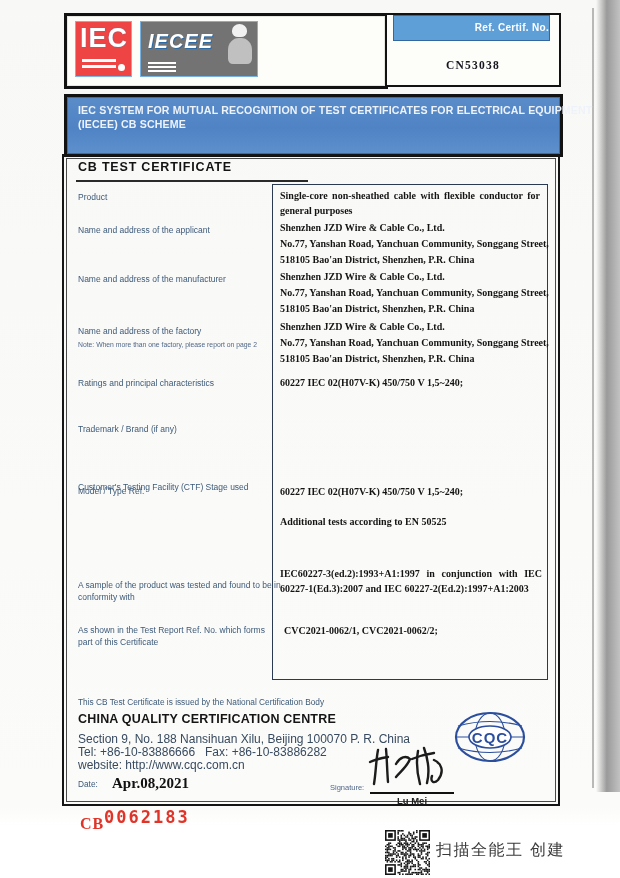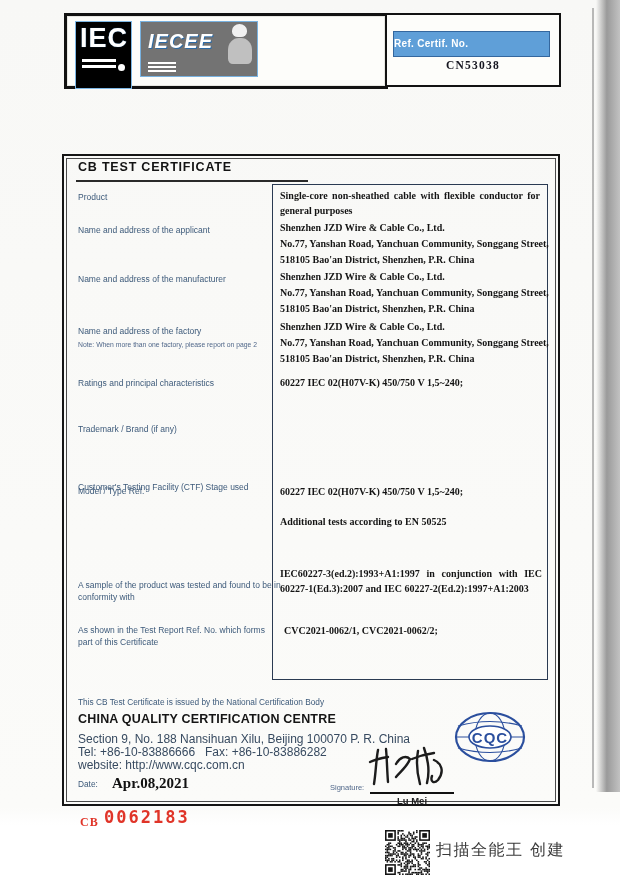--- a/index.html
+++ b/index.html
@@ -7,34 +7,34 @@
        font-family:"Liberation Sans",sans-serif;}
   #page{position:absolute;inset:0;background:linear-gradient(180deg,#f8f8f6 0%,#fbfbf9 92%,#ffffff 94%);}
   .abs{position:absolute;}
   
   .scan-right{position:absolute;left:596px;top:0;width:24px;height:792px;
       background:linear-gradient(90deg,rgba(130,130,130,0) 0%,#9a9a9a 45%,#c2c2c2 100%);}
   .scan-right-line{position:absolute;left:592px;top:8px;width:2px;height:780px;background:#8d8d8d;opacity:.6;}
   
   .logo-box{left:64px;top:13px;width:318px;height:70px;border:3px solid #121212;background:#fdfdfa;
       box-shadow:inset 0 0 0 1px #e7e7e2;}
-  .iec-logo{left:8px;top:5px;width:57px;height:68px;background:#000000;box-shadow:inset 0 0 0 1px #7db7e4;}
+  .iec-logo{left:8px;top:5px;width:57px;height:56px;background:#ef4444;box-shadow:inset 0 0 0 1px #7db7e4;}
   .iec-text{left:5px;top:2px;font-weight:bold;font-size:27px;color:#ffffff;letter-spacing:1px;
       text-shadow:0 0 1px #2f6ea8;}
   .iec-bar{left:7px;width:34px;height:3px;background:#fff;}
   .iec-dot{left:43px;top:43px;width:7px;height:7px;border-radius:50%;background:#fff;}
   .iecee-logo{left:73px;top:5px;width:118px;height:56px;background:#737373;box-shadow:inset 0 0 0 1px #79b2e0;}
   .iecee-text{left:8px;top:9px;font-style:italic;font-weight:bold;font-size:20px;color:#fff;
       letter-spacing:1px;text-shadow:1px 1px 0 #2d6aa4;}
   .iecee-blob{left:92px;top:3px;width:15px;height:13px;border-radius:50% 50% 40% 40%;background:rgba(255,255,255,.9);}
   .iecee-body{left:88px;top:17px;width:24px;height:26px;border-radius:45% 45% 20% 20%;background:rgba(255,255,255,.55);}
   .iecee-line{left:8px;width:28px;height:2px;background:#fff;}
   .ref-box{left:385px;top:13px;width:172px;height:70px;border:2.5px solid #121212;background:#fdfdfa;}
-  .ref-head{left:6px;top:16px;width:155px;height:24px;background:#5f9fd8;border:1px solid #34679e;
-      color:#ffffff;font-weight:bold;font-size:10px;text-align:left;line-height:24px;letter-spacing:.3px;}
+  .ref-head{left:6px;top:0;width:155px;height:24px;background:#5f9fd8;border:1px solid #34679e;
+      color:#ffffff;font-weight:bold;font-size:10px;text-align:right;line-height:24px;letter-spacing:.3px;}
   .ref-val{left:0;top:44px;width:100%;text-align:center;font-family:"Liberation Serif",serif;
       font-weight:bold;font-size:11.5px;letter-spacing:1.2px;color:#15151f;}
   
   .banner{left:64px;top:94px;width:493px;height:57px;border:3px solid #121212;
       background:linear-gradient(180deg,#5a8cc9 0%,#4f83c4 55%,#5e90cc 100%);
       box-shadow:inset 0 0 0 1px #3c6ba6;}
   .banner-l1{left:11px;top:7px;font-weight:bold;font-size:10.6px;color:#eef3fa;letter-spacing:.15px;white-space:nowrap;}
   .banner-l2{left:11px;top:21px;font-weight:bold;font-size:10.6px;color:#eef3fa;letter-spacing:.15px;white-space:nowrap;}
   
   .main-frame{left:62px;top:154px;width:494px;height:648px;border:2.5px solid #151515;}
@@ -55,21 +55,21 @@
   .ncb-line{left:78px;font-weight:normal;font-size:12px;color:#374a60;text-align:right;}
   .date-lbl{left:78px;top:779px;font-size:8.3px;color:#3d5a7a;}
   .date-val{left:112px;top:775px;font-family:"Liberation Serif",serif;font-weight:bold;font-size:15px;color:#111;}
   .sig-lbl{left:330px;top:783px;font-size:7.5px;color:#51688a;}
   .sig-line{left:370px;top:792px;width:84px;height:1.5px;background:#111;}
   .sig-name{left:370px;top:795px;width:84px;text-align:center;font-weight:bold;font-size:9.5px;color:#1d1d1d;}
   .sig-svg{left:366px;top:742px;}
   .cqc-svg{left:452px;top:710px;}
   
   .cb-prefix{left:80px;top:815px;font-family:"Liberation Serif",serif;font-weight:bold;
-      font-size:12px;color:#e03428;letter-spacing:1px;}
+      font-size:16px;color:#e03428;letter-spacing:1px;}
   .cb-number{left:104px;top:807px;font-family:"DejaVu Sans Mono",monospace;font-weight:bold;
       font-size:17px;color:#e03428;letter-spacing:2px;}
   .qr{left:385px;top:830px;}
   .watermark{left:436px;top:840px;font-family:"DejaVu Sans",sans-serif;font-size:16px;
       color:#3a3a3a;letter-spacing:1.5px;white-space:nowrap;}
 </style>
 </head>
 <body>
 
 <div id="page">
@@ -92,20 +92,24 @@
       <div class="abs iecee-line" style="top:45px"></div>
       <div class="abs iecee-line" style="top:49px"></div>
     </div>
   </div>
 
   <div class="abs ref-box">
     <div class="abs ref-head">Ref. Certif. No.</div>
     <div class="abs ref-val">CN53038</div>
   </div>
 
+  <div class="abs banner">
+    <div class="abs banner-l1">IEC SYSTEM FOR MUTUAL RECOGNITION OF TEST CERTIFICATES FOR ELECTRICAL EQUIPMENT</div>
+    <div class="abs banner-l2">(IECEE) CB SCHEME</div>
+  </div>
 
   <div class="abs main-frame">
     <div class="main-frame-inner"></div>
   </div>
 
   <div class="abs cert-title">CB TEST CERTIFICATE</div>
   <div class="abs title-rule"></div>
 
   <div class="abs val-box"></div>
 

